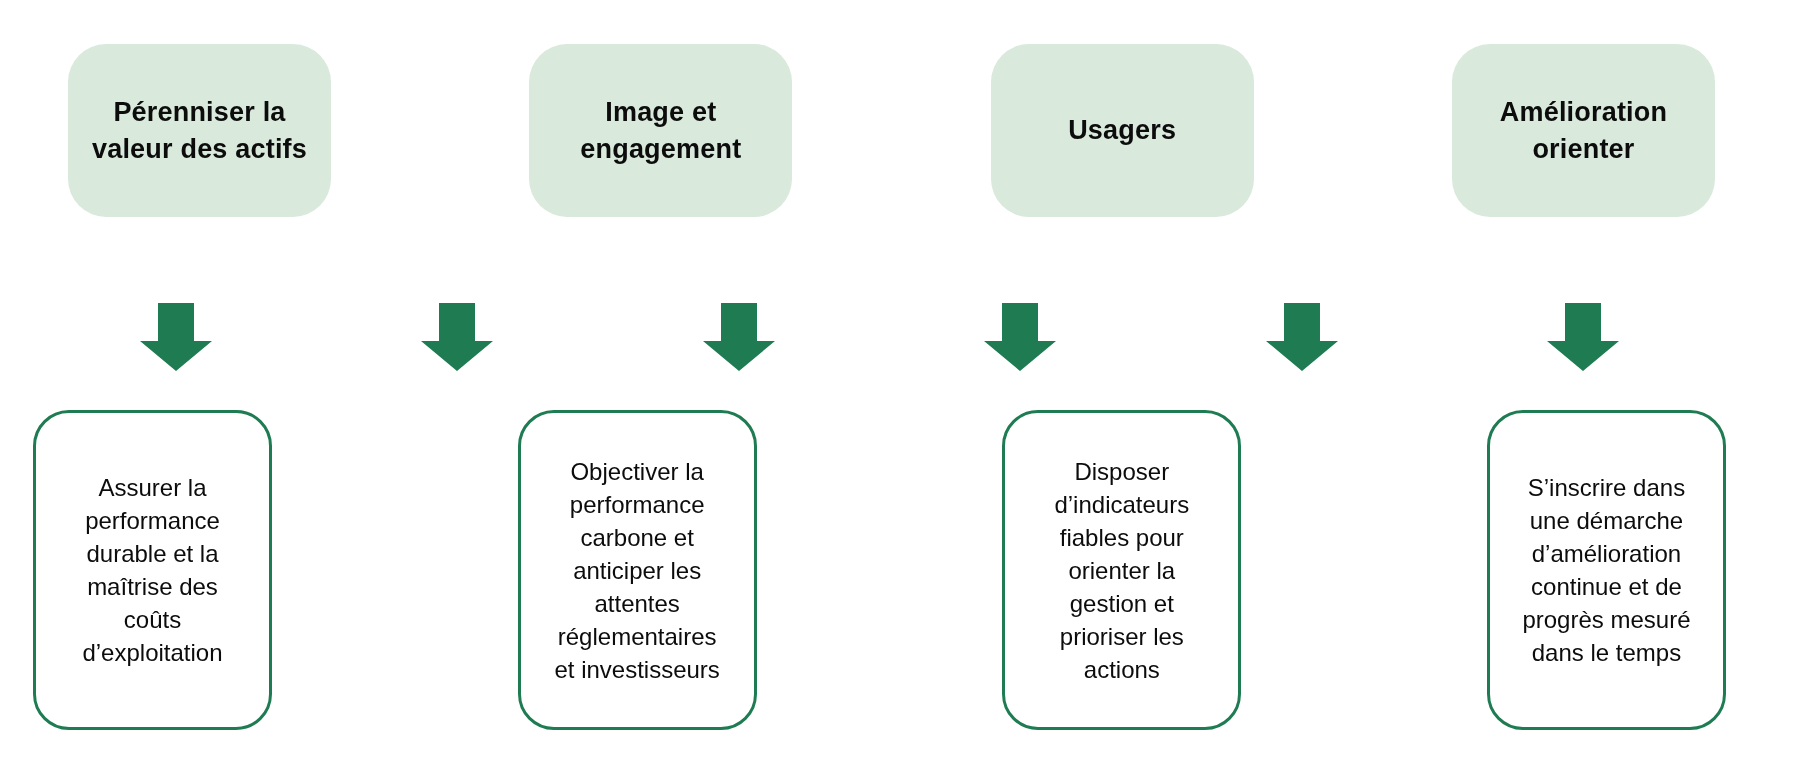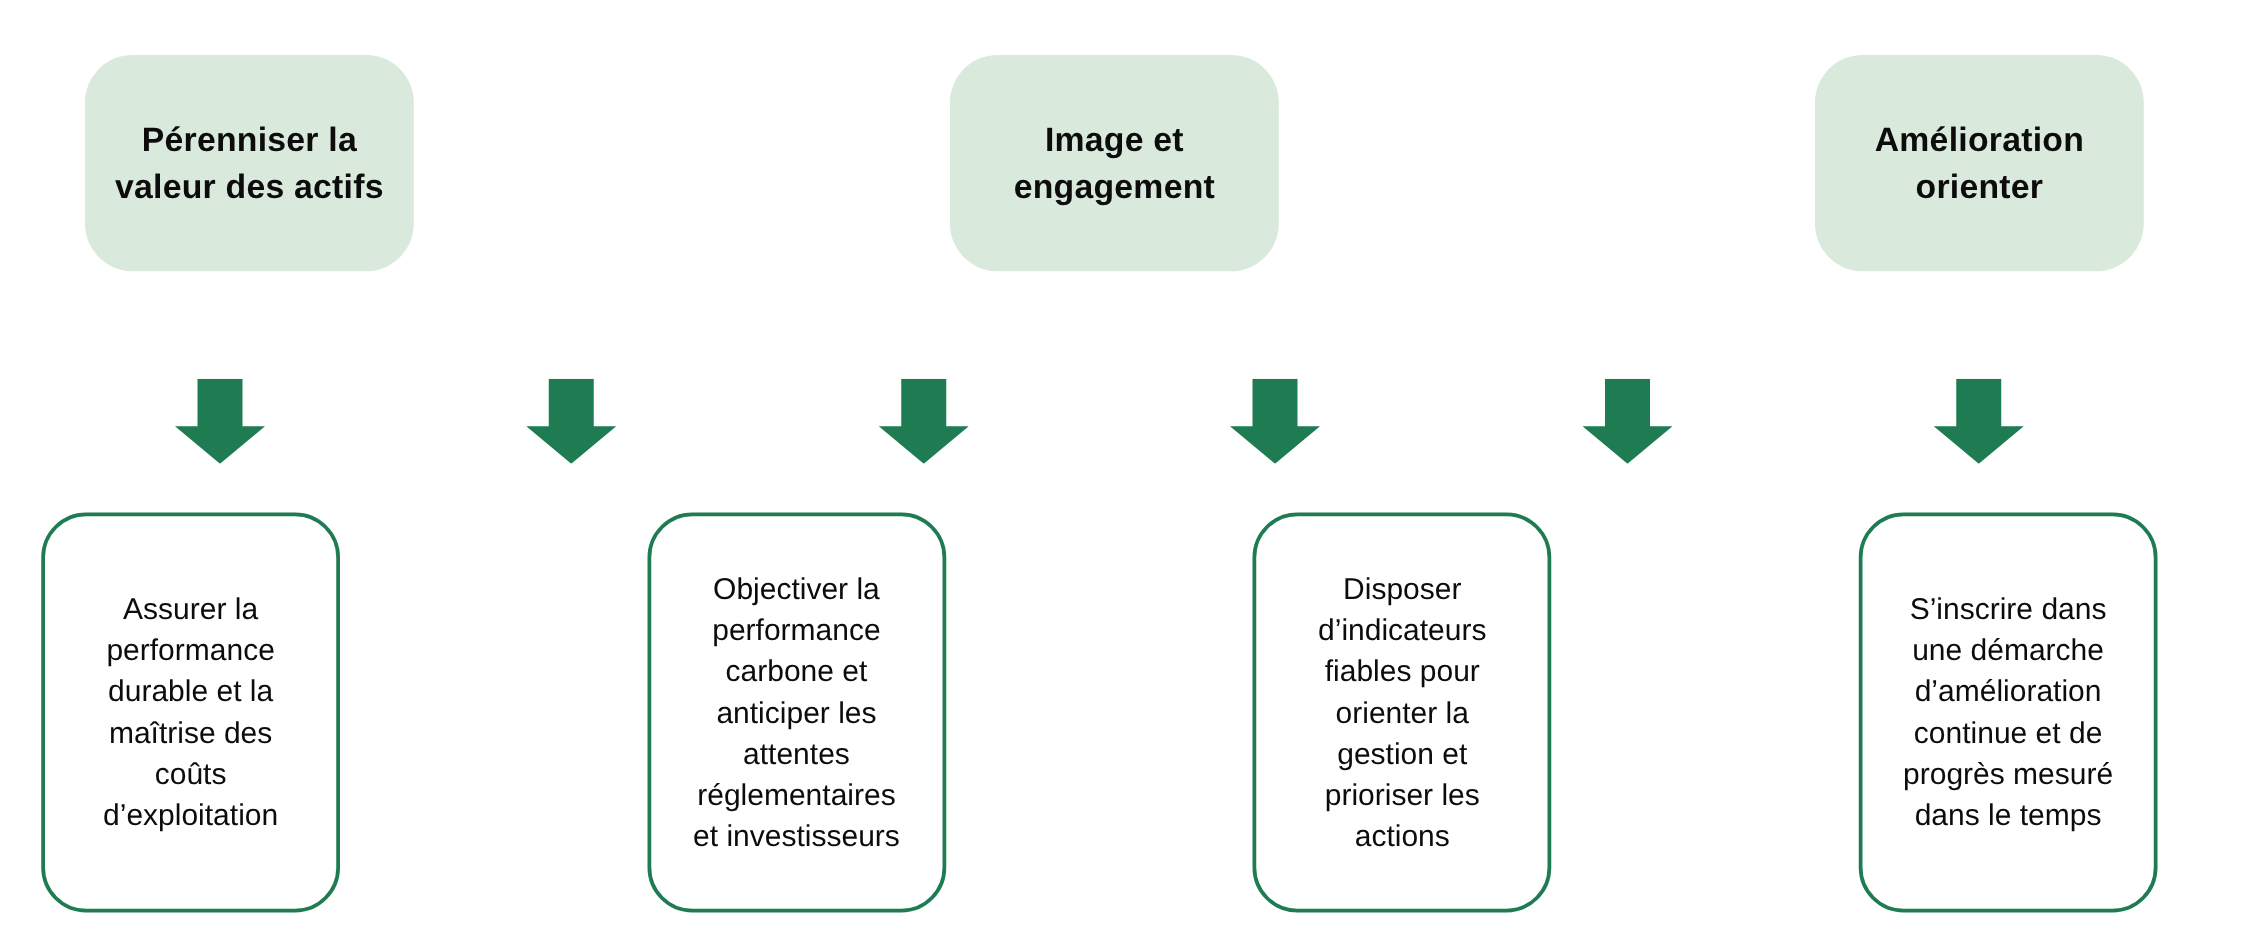--- a/index.html
+++ b/index.html
@@ -91,20 +91,23 @@
   <div class="row header-row">
     <div class="header-box">
       <span class="header-label">Pérenniser la
 valeur des actifs</span>
     </div>
     <div class="header-box">
       <span class="header-label">Image et
 engagement</span>
     </div>
     <div class="header-box">
+      <span class="header-label">Usagers</span>
+    </div>
+    <div class="header-box">
       <span class="header-label">Amélioration
 orienter</span>
     </div>
   </div>
 
   <div class="row arrow-row">
     <div class="arrow-cell">
       <svg class="arrow-svg" width="72" height="68" viewBox="0 0 72 68">
           <polygon points="18,0 54,0 54,38 72,38 36,68 0,38 18,38" fill="currentColor"></polygon>
         </svg>

